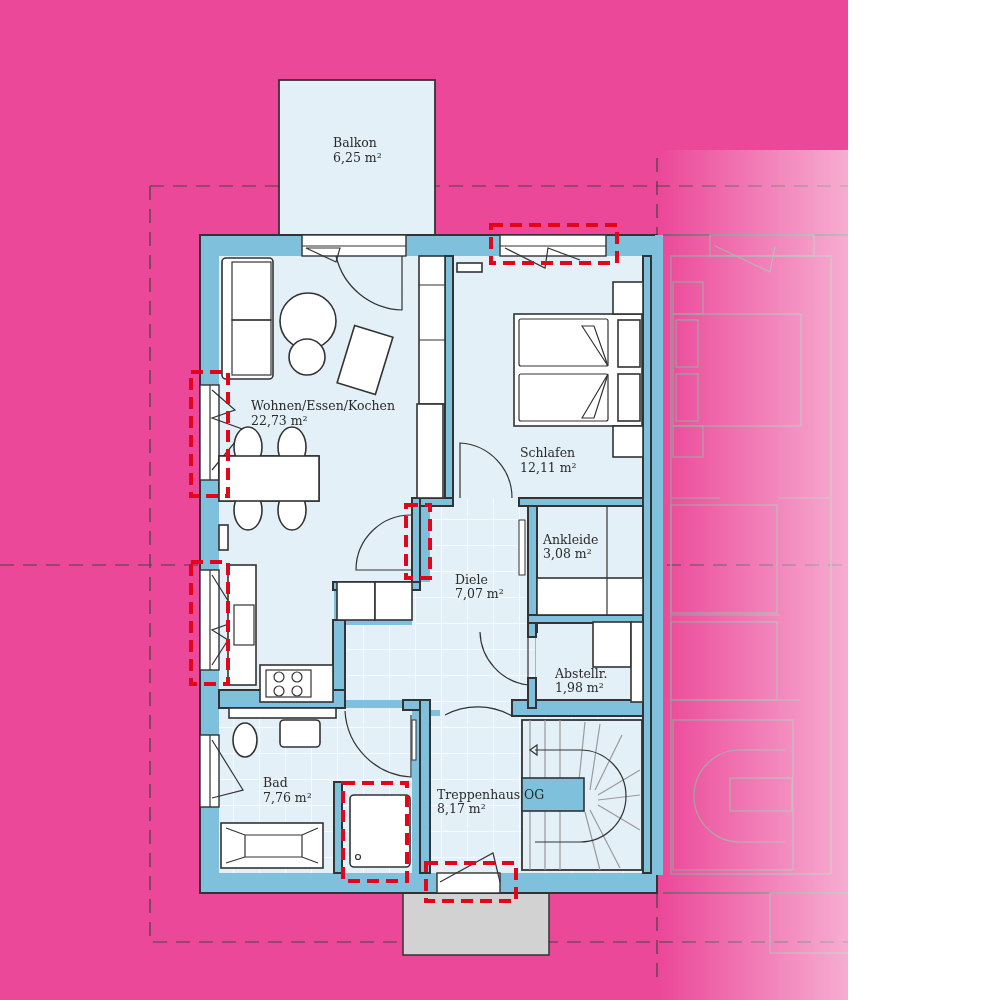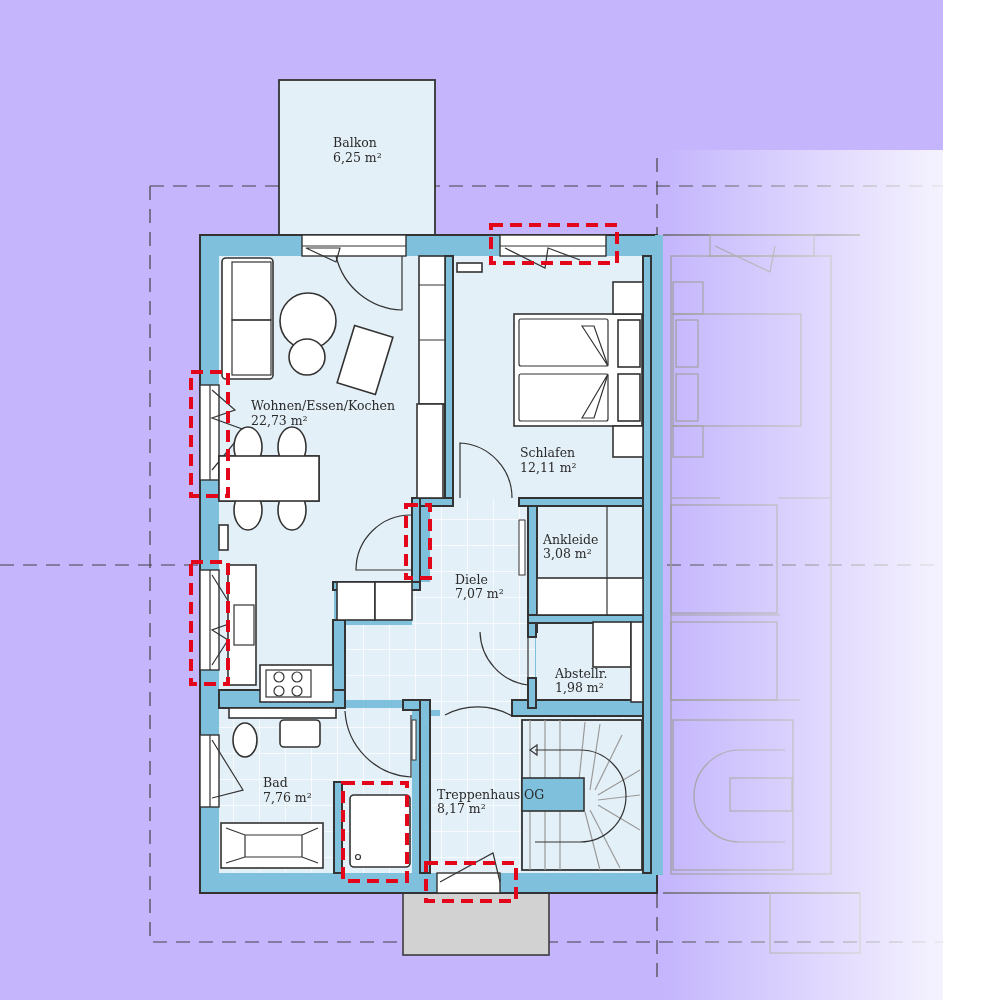--- a/index.html
+++ b/index.html
@@ -1,16 +1,16 @@
 <!DOCTYPE html>
 <html><head>
 <meta charset="utf-8">
 <style>
   html, body { margin:0; padding:0; background:#ffffff; }
-  #plan-wrap { position:relative; width:943px; height:1000px; overflow:hidden; background:#c4b5fd; }
+  #plan-wrap { position:relative; width:848px; height:1000px; overflow:hidden; background:#ec4899; }
   svg { position:absolute; left:0; top:0; }
   .lbl { font-family:"DejaVu Serif", serif; font-size:12.5px; fill:#2a2a2a; }
   .wall { fill:#7fc1dc; stroke:#333; stroke-width:2; }
   .floor { fill:#e4f0f8; }
   .furn { fill:#ffffff; stroke:#333; stroke-width:1.6; }
   .thin { fill:none; stroke:#333; stroke-width:1.2; }
   .marker { fill:none; stroke:#e3061b; stroke-width:4; stroke-dasharray:12 7; }
   .axis { stroke:#444; stroke-width:1.2; stroke-dasharray:14 9; fill:none; }
   .ghost { fill:none; stroke:#9a9a9a; stroke-width:1.2; }
 </style>

